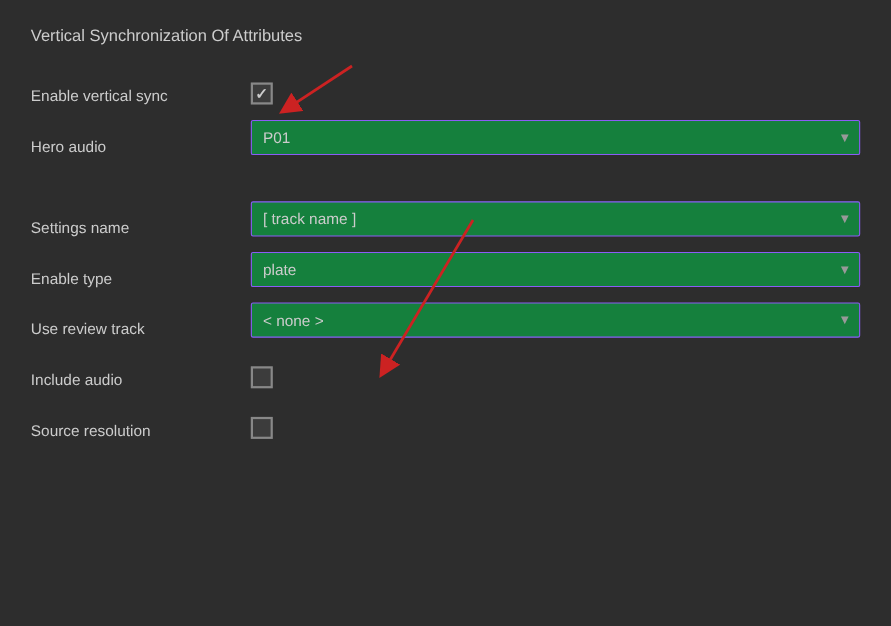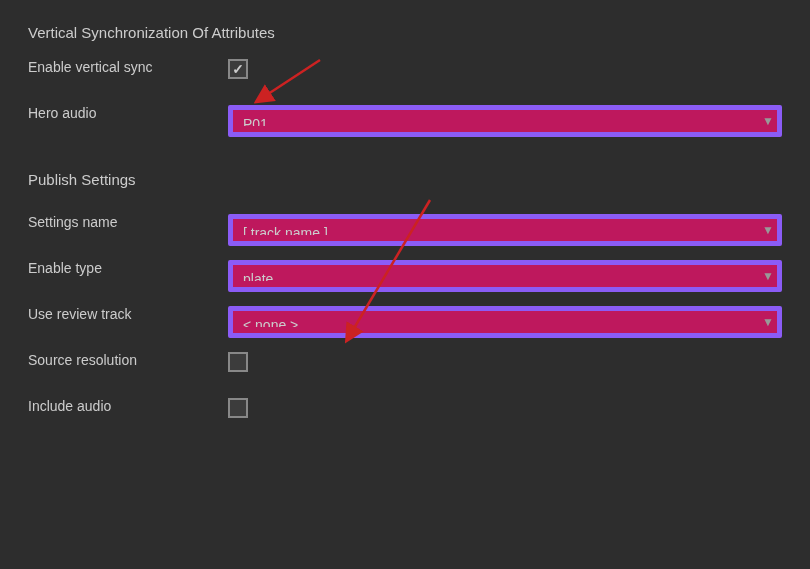--- a/index.html
+++ b/index.html
@@ -24,51 +24,50 @@
 
     .section-title {
       font-size: 15px;
       color: #cccccc;
       margin-bottom: 18px;
       font-weight: 400;
     }
 
     .form-row {
       display: flex;
-      align-items: flex-start;
+      align-items: flex-end;
       margin-bottom: 10px;
       min-height: 36px;
     }
 
     .form-label {
       width: 200px;
       color: #cccccc;
       font-size: 14px;
       flex-shrink: 0;
     }
 
     .form-control {
       flex: 1;
       max-width: 560px;
       position: relative;
     }
 
     .dropdown {
       width: 100%;
-      background-color: #be185d;
-      border: 5px solid #8b5cf6;
+      background-color: #15803d;
+      border: 1px solid #8b5cf6;
       color: #cccccc;
       padding: 6px 30px 6px 10px;
       font-size: 14px;
       appearance: none;
       -webkit-appearance: none;
       cursor: pointer;
       border-radius: 2px;
       height: 32px;
-      text-decoration: underline;
     }
 
     .dropdown-wrapper {
       position: relative;
       width: 100%;
     }
 
     .dropdown-arrow {
       position: absolute;
       right: 8px;
@@ -150,21 +149,20 @@
           <select class="dropdown">
             <option>P01</option>
           </select>
           <span class="dropdown-arrow">▼</span>
         </div>
       </div>
     </div>
 
     <div class="divider"></div>
 
-    <div class="section-title">Publish Settings</div>
 
     <div class="divider" style="height:8px;"></div>
 
     <div class="form-row">
       <div class="form-label">Settings name</div>
       <div class="form-control">
         <div class="dropdown-wrapper">
           <select class="dropdown">
             <option>[ track name ]</option>
           </select>
@@ -191,26 +189,26 @@
         <div class="dropdown-wrapper">
           <select class="dropdown">
             <option>&lt; none &gt;</option>
           </select>
           <span class="dropdown-arrow">▼</span>
         </div>
       </div>
     </div>
 
     <div class="form-row">
+      <div class="form-label">Include audio</div>
+      <div class="checkbox-unchecked"></div>
+    </div>
+
+    <div class="form-row">
       <div class="form-label">Source resolution</div>
-      <div class="checkbox-unchecked"></div>
-    </div>
-
-    <div class="form-row">
-      <div class="form-label">Include audio</div>
       <div class="checkbox-unchecked"></div>
     </div>
   </div>
 
   <svg class="arrow-overlay" viewBox="0 0 810 569" xmlns="http://www.w3.org/2000/svg">
 
     <defs>
       <marker id="arrowhead" markerWidth="8" markerHeight="8" refX="4" refY="4" orient="auto">
         <path d="M0,0 L0,8 L8,4 z" fill="#cc2222"></path>
       </marker>

